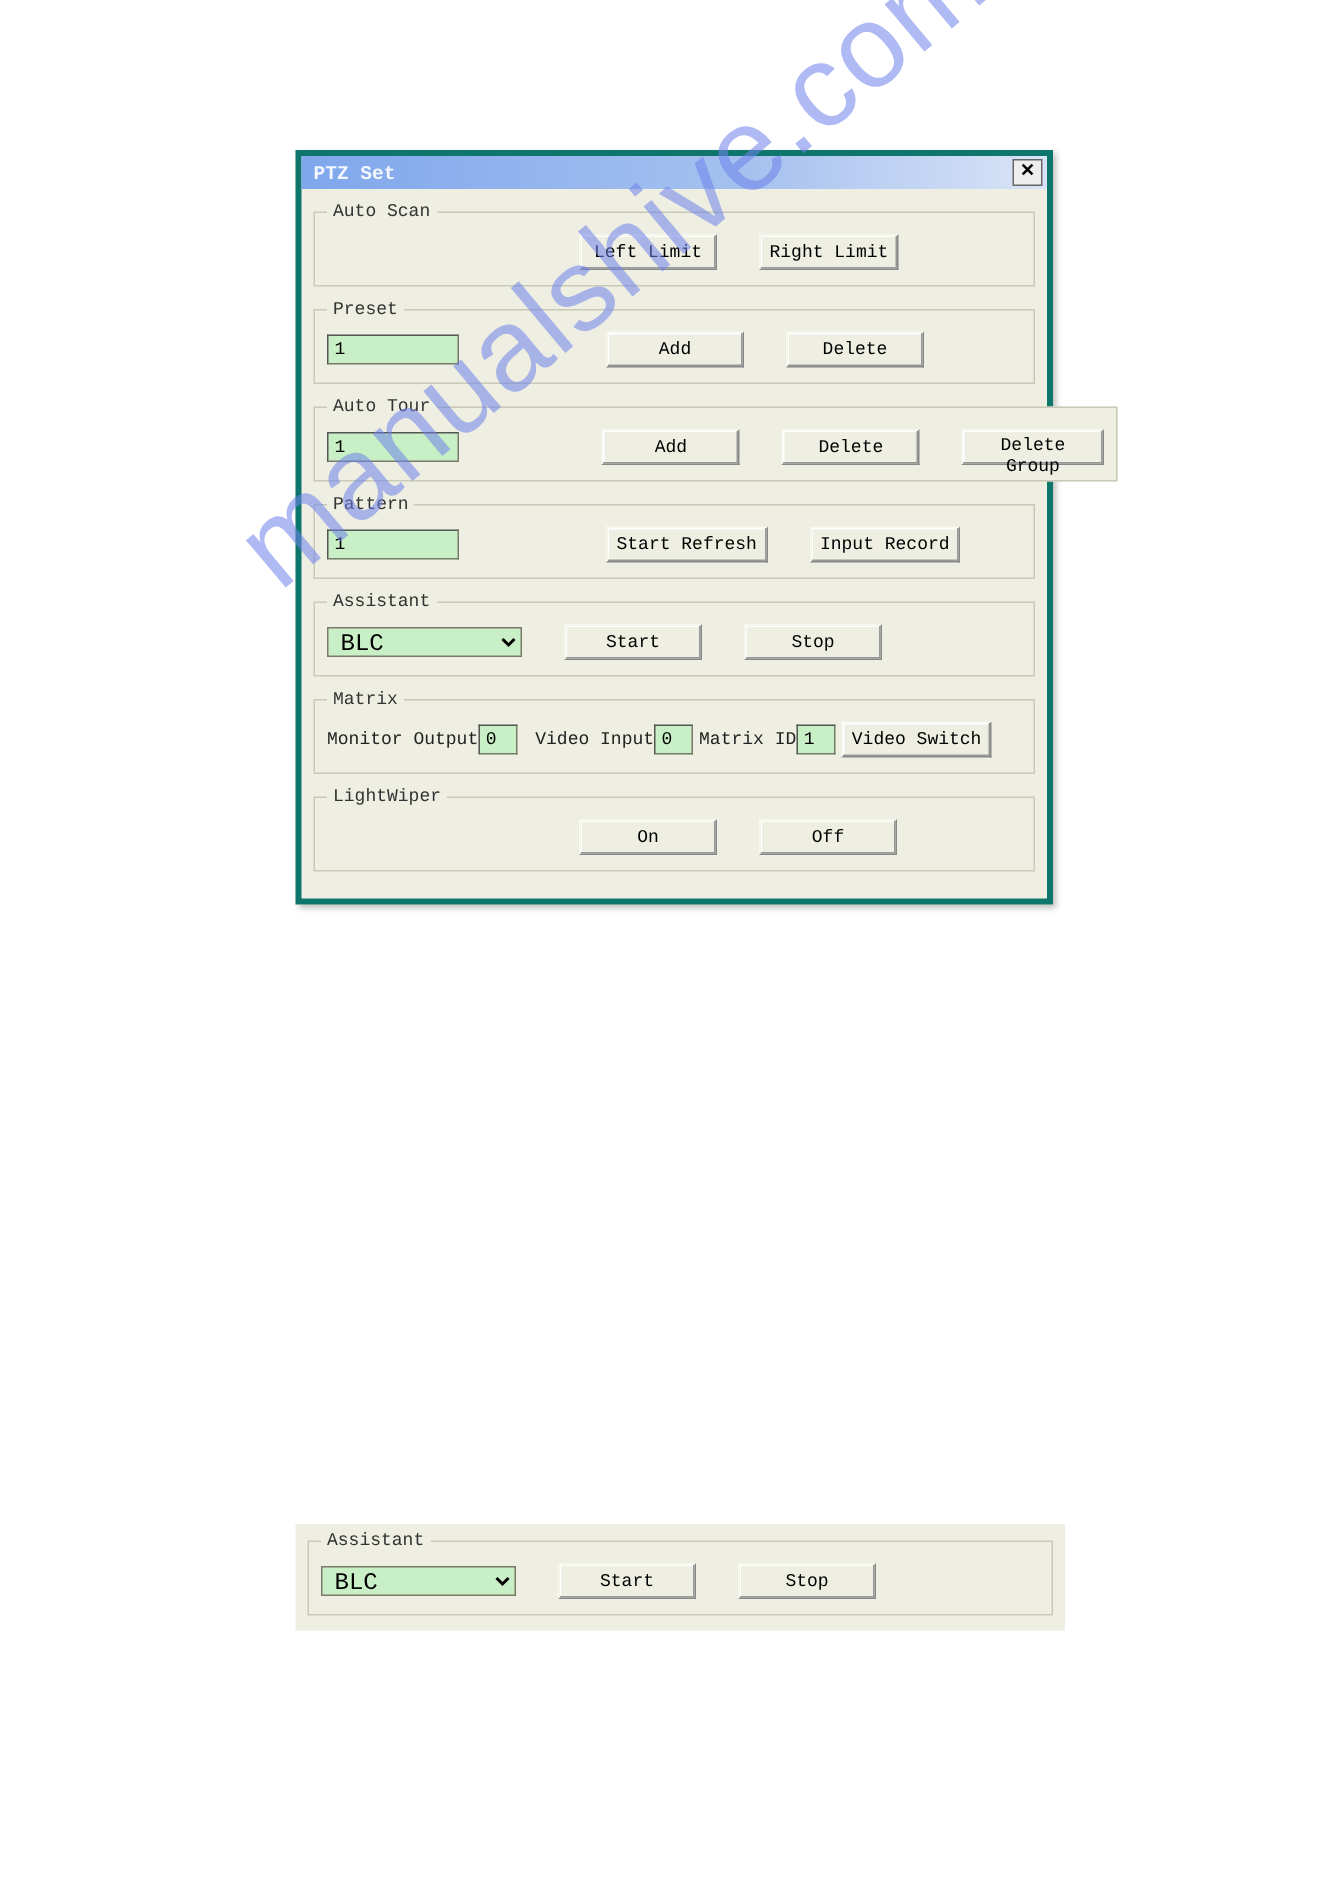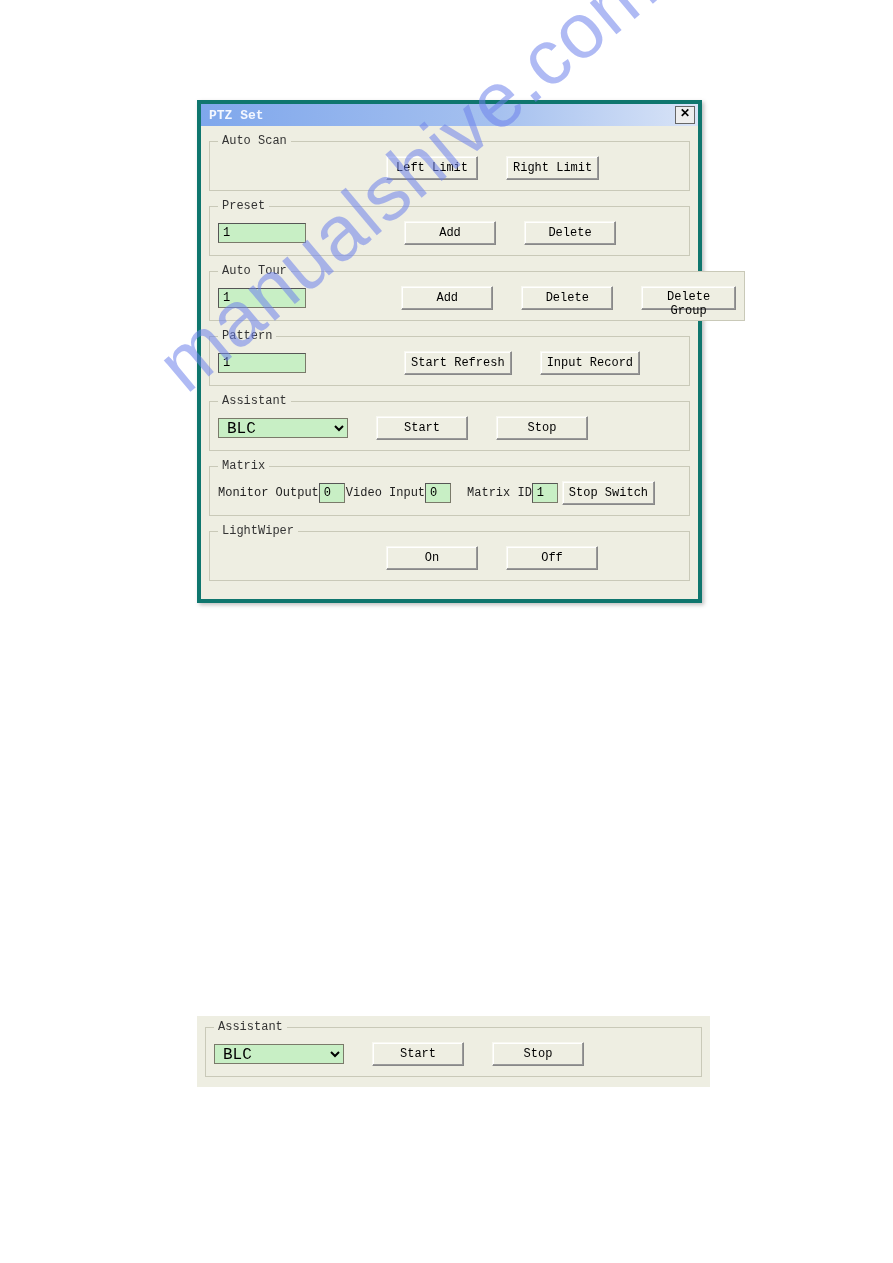--- a/index.html
+++ b/index.html
@@ -202,25 +202,25 @@
         <button class="btn">Start</button>
         <button class="btn">Stop</button>
       </div>
     </fieldset>
 
     <fieldset class="group">
       <legend>Matrix</legend>
       <div class="row" style="gap:0">
         <span class="lbl">Monitor Output</span>
         <input class="txt" style="width: 26px;" value="0">
-        <span class="lbl" style="margin-left:1px">Video Input</span>
+        <span class="lbl" style="margin-left:12px">Video Input</span>
         <input class="txt" style="width: 26px;" value="0">
-        <span class="lbl" style="margin-left:16px">Matrix ID</span>
+        <span class="lbl" style="margin-left:4px">Matrix ID</span>
         <input class="txt" style="width: 26px;" value="1">
-        <button class="btn" style="min-width:88px;margin-left:4px">Stop Switch</button>
+        <button class="btn" style="min-width:88px;margin-left:4px">Video Switch</button>
       </div>
     </fieldset>
 
     <fieldset class="group">
       <legend>LightWiper</legend>
       <div class="row">
         <div class="spacer"></div>
         <button class="btn">On</button>
         <button class="btn">Off</button>
       </div>

